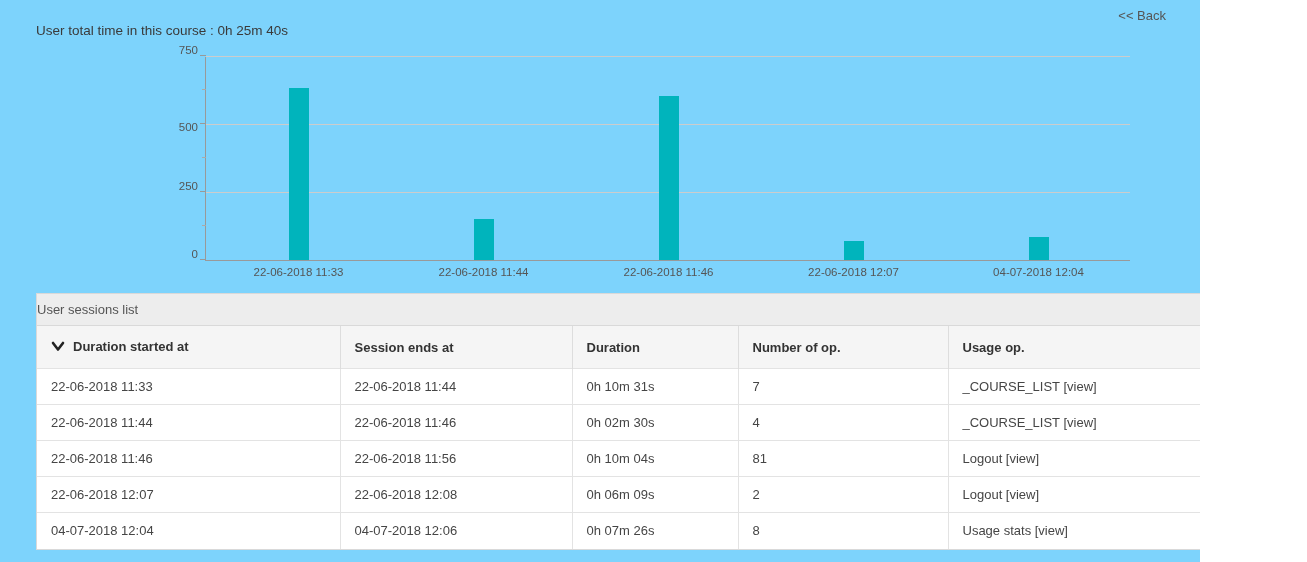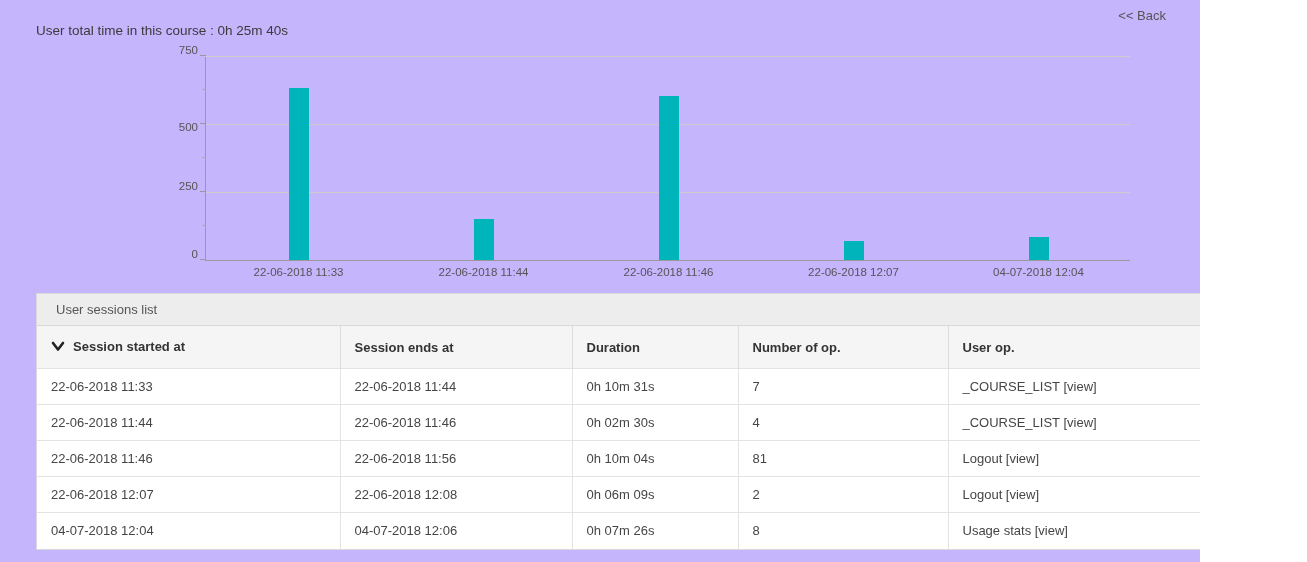--- a/index.html
+++ b/index.html
@@ -1,36 +1,36 @@
 <!DOCTYPE html>
 <html><head>
 <meta charset="utf-8">
 <style>
   * { margin:0; padding:0; box-sizing:border-box; }
   html,body { background:#ffffff; }
   body { font-family:"Liberation Sans", sans-serif; color:#3c3c3c; }
-  .page { position:relative; width:1200px; height:562px; background:#c4b5fd; overflow:hidden; }
+  .page { position:relative; width:1200px; height:562px; background:#7dd3fc; overflow:hidden; }
 
   .back-link { position:absolute; top:8px; right:34px; font-size:13px; color:#555; cursor:pointer; }
   .page-title { position:absolute; top:23px; left:36px; font-size:13.5px; color:#3a3a3a; }
 
   
   .chart { position:absolute; left:205px; top:57px; width:925px; height:204px;
            border-left:1px solid #999; border-bottom:1px solid #999; }
   .gridline { position:absolute; left:0; width:100%; height:1px; background:#ccc; }
   .ytick { position:absolute; left:-6px; width:6px; height:1px; background:#999; }
   .ytick.minor { left:-4px; width:4px; background:#aaa; }
   .ylabel { position:absolute; left:-50px; width:42px; text-align:right; font-size:11.5px; color:#555; margin-top:-7px; }
   .bar { position:absolute; bottom:0; width:20px; }
   .xlabel { position:absolute; top:209px; text-align:center; font-size:11.5px; color:#555; white-space:nowrap; }
 
   
   .panel { position:absolute; left:36px; top:293px; width:1235px; border:1px solid #d9d9d9; background:#fff; }
   .panel-header { height:32px; line-height:31px; background:#ededed; border-bottom:1px solid #d9d9d9;
-                  padding-left:19px; font-size:13px; color:#555; }
+                  font-size:13px; color:#555; }
   table { width:100%; border-collapse:collapse; table-layout:fixed; }
   col.c1{width:303px} col.c2{width:232px} col.c3{width:166px} col.c4{width:210px} col.c5{width:276px} col.c6{width:46px}
   thead th { background:#f5f5f5; text-align:left; font-size:13px; font-weight:bold; color:#333;
              padding:13px 14px; border-left:1px solid #ddd; vertical-align:middle; }
   thead th:first-child { border-left:none; }
   tbody td { font-size:13px; color:#454545; padding:9px 14px; border-left:1px solid #e3e3e3;
              border-top:1px solid #e3e3e3; height:36px; vertical-align:middle; background:#fff; }
   tbody td:first-child { border-left:none; }
   th.icon-col, td.icon-col { text-align:center; padding:6px 4px; }
   .sort-icon { display:inline-block; vertical-align:-1px; margin-right:8px; }
@@ -83,26 +83,26 @@
           <col class="c5">
           <col class="c6">
         </colgroup>
       <thead>
         <tr>
           <th>
             <span class="sort-icon">
               <svg width="14" height="11" viewBox="0 0 14 11">
                   <path d="M2 2 L7 8.5 L12 2" fill="none" stroke="#222" stroke-width="2.6" stroke-linecap="round" stroke-linejoin="round"></path>
                 </svg>
-            </span><span>Session started at</span>
+            </span><span>Duration started at</span>
           </th>
           <th>Session ends at</th>
           <th>Duration</th>
           <th>Number of op.</th>
-          <th>User op.</th>
+          <th>Usage op.</th>
           <th class="icon-col">
             <span class="preview-btn"><svg width="18" height="19" viewBox="0 0 19 20">
                   <path d="M8.5 2 L16.8 2 L16.8 16.8 L5 16.8 L5 5.5 Z M8.5 2 L8.5 5.5 L5 5.5" fill="none" stroke="#333" stroke-width="1.4" stroke-linejoin="round"></path>
                   <circle cx="6.8" cy="13" r="3.7" fill="#fff" stroke="#333" stroke-width="1.4"></circle>
                   <path d="M4.1 15.7 L1.8 18" stroke="#333" stroke-width="1.6" stroke-linecap="round"></path>
                 </svg></span>
           </th>
         </tr>
       </thead>
       <tbody id="sessions-tbody">

